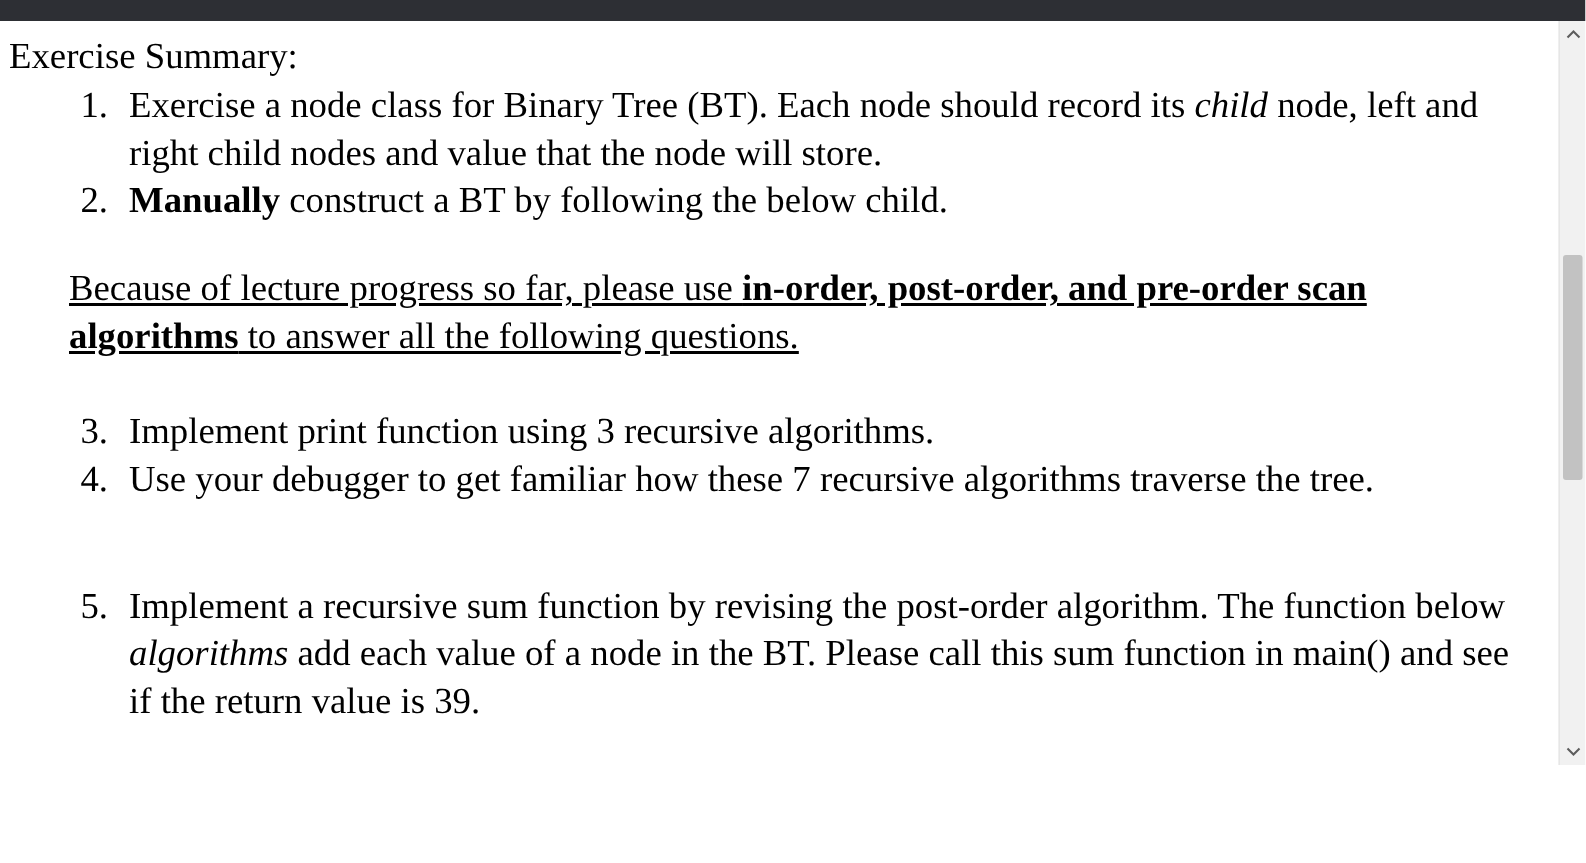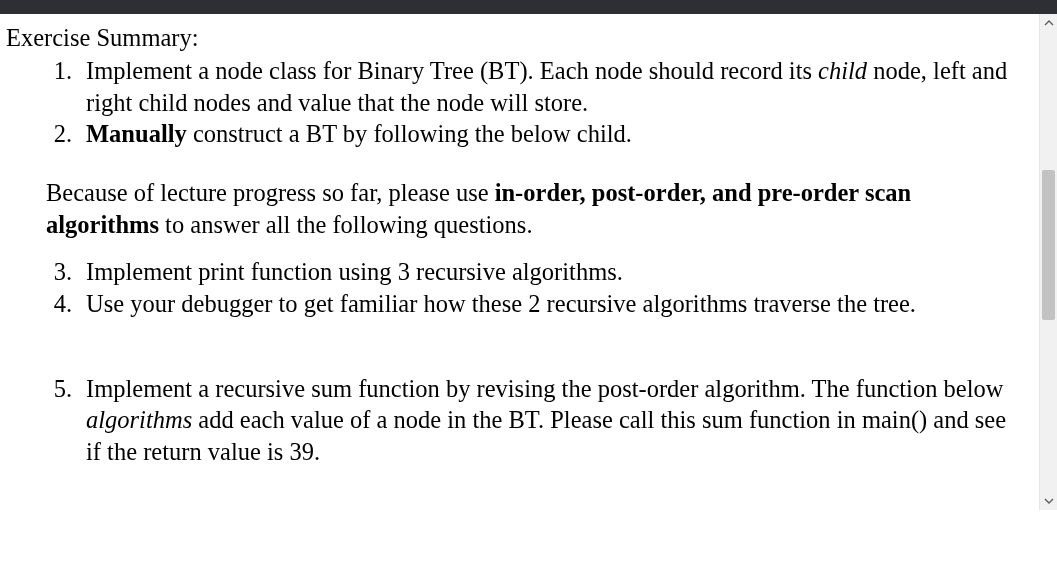--- a/index.html
+++ b/index.html
@@ -75,41 +75,42 @@
       text-align: right;
       padding-right: 14px;
     }
     ol.main > li > .content {
       flex: 1 1 auto;
     }
 
     .interblock {
       margin-left: 42px;
       margin-top: 28px;
-      margin-bottom: 16px;
+      margin-bottom: 32px;
+      text-decoration: underline;
     }
     .gap-big { height: 54px; }
 
     .bold { font-weight: bold; }
     .italic { font-style: italic; }
   </style>
 </head>
 <body>
 
 <div class="window">
   <div class="top-bar"></div>
   <div class="viewport">
     <div class="page">
       <div class="heading">Exercise Summary:</div>
 
       <ol class="main">
         <li>
           <span class="num">1.</span>
           <span class="content">
-            <span>Implement a node class for Binary Tree (BT). Each node should record its </span><span class="italic">child</span><span> node, left and right child nodes and value that the node will store.</span>
+            <span>Exercise a node class for Binary Tree (BT). Each node should record its </span><span class="italic">child</span><span> node, left and right child nodes and value that the node will store.</span>
           </span>
         </li>
         <li>
           <span class="num">2.</span>
           <span class="content">
             <span class="bold">Manually</span><span> construct a BT by following the below child.</span>
           </span>
         </li>
       </ol>
 
@@ -117,21 +118,21 @@
         <span>Because of lecture progress so far, please use </span><span class="bold">in-order, post-order, and pre-order scan algorithms</span><span> to answer all the following questions.</span>
       </div>
 
       <ol class="main">
         <li>
           <span class="num">3.</span>
           <span class="content">Implement print function using 3 recursive algorithms.</span>
         </li>
         <li>
           <span class="num">4.</span>
-          <span class="content">Use your debugger to get familiar how these 2 recursive algorithms traverse the tree.</span>
+          <span class="content">Use your debugger to get familiar how these 7 recursive algorithms traverse the tree.</span>
         </li>
       </ol>
 
       <div class="gap-big"></div>
 
       <ol class="main">
         <li>
           <span class="num">5.</span>
           <span class="content">
             <span>Implement a recursive sum function by revising the post-order algorithm. The function below </span><span class="italic">algorithms</span><span> add each value of a node in the BT. Please call this sum function in main() and see if the return value is  39.</span>

